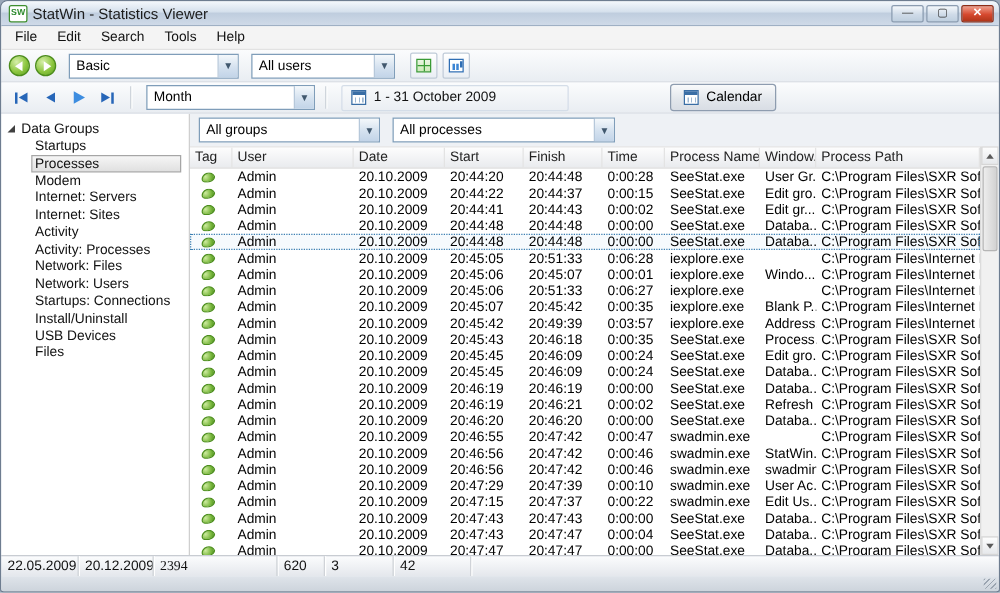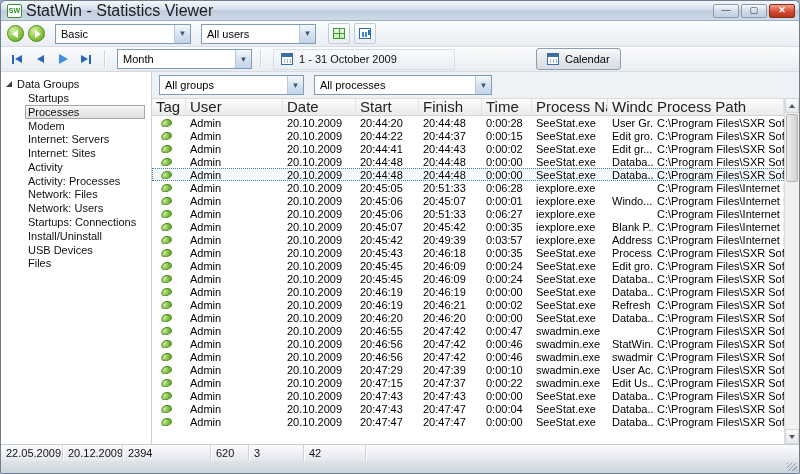--- a/index.html
+++ b/index.html
@@ -5,21 +5,21 @@
   * { box-sizing: border-box; margin: 0; padding: 0; }
   html,body { width:800px; height:474px; background:#9aa7b8; font-family:"Liberation Sans",sans-serif; }
   .window { width:800px; height:474px; border:1px solid #6e7d90; border-radius:6px 6px 3px 3px;
             overflow:hidden; background:#eef1f5; display:flex; flex-direction:column; }
 
   
   .titlebar { height:20px; display:flex; align-items:center; padding:0 4px;
               background:linear-gradient(#f4f8fc,#d5e0ec 45%,#bfcdde 50%,#cfdae8); border-bottom:1px solid #9fb0c4; }
   .app-icon { width:15px; height:14px; margin:0 4px 0 2px; display:inline-flex; align-items:center; justify-content:center;
               background:#fff; border:1px solid #3f8f2f; font-size:7px; font-weight:bold; color:#2e8b2e; border-radius:2px; }
-  .title-text { font-size:16px; color:#1c1c1c; flex:1; }
+  .title-text { font-size:12px; color:#1c1c1c; flex:1; }
   .winbtns { display:flex; gap:2px; }
   .winbtn { width:26px; height:14px; border-radius:2px; display:flex; align-items:center; justify-content:center;
             font-size:9px; line-height:9px; cursor:default;
             background:linear-gradient(#f5f8fb,#cfdbe8 55%,#bfcfdf); border:1px solid #8b9cb0; color:#333; }
   .winbtn.close { background:linear-gradient(#f0a08e,#d6492f 55%,#b03519); border-color:#8c2c16; color:#fff; font-weight:bold; }
 
   
   .menubar { height:19px; display:flex; align-items:center; background:#f4f4f4; border-bottom:1px solid #e2e2e2; padding-left:3px; }
   .menu-item { font-size:11px; padding:2px 8px; color:#111; }
 
@@ -77,21 +77,21 @@
   .tree-expander { width:0; height:0; border-bottom:6px solid #404040; border-left:6px solid transparent; }
   .tree-item { display:flex; height:13.8px; align-items:center; padding-left:24px; padding-right:6px; font-size:11px; color:#111; }
   .tree-label { flex:1; white-space:nowrap; overflow:hidden; padding:0 2px; line-height:12px; border:1px solid transparent; }
   .tree-item.sel .tree-label { background:linear-gradient(#f6f6f6,#e0e0e0); border:1px solid #a6a6a6; }
 
   .main { flex:1; display:flex; flex-direction:column; overflow:hidden; }
   .filters { height:26px; display:flex; align-items:center; padding-left:7px; background:#eef1f5; }
   .tablewrap { flex:1; display:flex; overflow:hidden; }
   .grid { flex:1; display:flex; flex-direction:column; overflow:hidden; background:#fff; border-top:1px solid #dcdcdc; }
   .thead { height:17px; display:flex; background:linear-gradient(#fdfdfd,#f1f2f4 60%,#e9ebee); border-bottom:1px solid #d5d5d5; }
-  .hcell { font-size:15px; color:#222; line-height:16px; padding:0 4px; border-right:1px solid #e3e3e3; white-space:nowrap; overflow:hidden; }
+  .hcell { font-size:11px; color:#222; line-height:16px; padding:0 4px; border-right:1px solid #e3e3e3; white-space:nowrap; overflow:hidden; }
   .tbody { flex:1; overflow:hidden; background:#fff; }
   .trow { display:flex; height:13px; align-items:center; }
   .trow.sel { background:#f6fafd; outline:1px dotted #3c7fb1; outline-offset:-1px; }
   .cell { font-size:11px; line-height:12px; padding:0 4px; white-space:nowrap; overflow:hidden; color:#000; }
   .c0{width:34px; display:flex; align-items:center;} .c1{width:97px;} .c2{width:73px;} .c3{width:63px;}
   .c4{width:63px;} .c5{width:50px;} .c6{width:76px;} .c7{width:45px;} .c8{flex:1;}
   .tag-icon { width:11px; height:8px; border-radius:50% 50% 50% 50%/60% 60% 40% 40%; margin-left:5px;
               background:radial-gradient(circle at 30% 30%, #cdeb9e, #7ab83e 60%, #4e8f1f); border:1px solid #4e8f1f;
               transform:rotate(-18deg); }
 
@@ -101,41 +101,48 @@
   .tri-down { width:0;height:0;border-left:3px solid transparent;border-right:3px solid transparent;border-top:4px solid #5a5a5a; }
   .strack { flex:1; position:relative; }
   .sthumb { position:absolute; top:1px; left:1px; right:1px; height:68px; border:1px solid #b5b5b5; border-radius:2px;
             background:linear-gradient(90deg,#ededed,#d2d2d2); }
 
   
   .statusbar { height:17px; display:flex; align-items:center; background:linear-gradient(#fbfcfd,#e4e7ec);
                border-top:1px solid #c8ccd2; font-size:11px; color:#111; }
   .spanel { height:100%; display:flex; align-items:center; padding:0 5px; border-right:1px solid #d0d3d8;
             box-shadow:1px 0 0 #fff; white-space:nowrap; overflow:hidden; }
-  .p0{width:62px;} .p1{width:60px;} .p2{width:88px;} .p3{width:38px;} .p4{width:55px;} .p5{width:62px;}
+  .p0{width:62px;} .p1{width:60px;} .p2{width:99px;font-family:Liberation Serif, serif;} .p3{width:38px;} .p4{width:55px;} .p5{width:62px;}
   .spacer { flex:1; }
   .bottomframe { height:12px; background:linear-gradient(#dfe4ea,#cdd4dc); position:relative; }
   .grip { position:absolute; right:2px; bottom:2px; width:10px; height:8px;
           background:repeating-linear-gradient(135deg,#9aa4b0 0 1px,transparent 1px 3px); }
 </style>
 </head>
 <body>
 
 <div class="window">
 
   <div class="titlebar">
     <span class="app-icon">SW</span>
     <span class="title-text">StatWin - Statistics Viewer</span>
     <div class="winbtns">
       <div class="winbtn">—</div>
       <div class="winbtn">▢</div>
       <div class="winbtn close">✕</div>
     </div>
   </div>
 
+  <div class="menubar" id="menubar">
+      <span class="menu-item">File</span>
+      <span class="menu-item">Edit</span>
+      <span class="menu-item">Search</span>
+      <span class="menu-item">Tools</span>
+      <span class="menu-item">Help</span>
+    </div>
 
   <div class="toolbar tb1">
     <div class="navcircle">
         <span class="tri tri-left-w"></span>
       </div>
     <div class="navcircle">
         <span class="tri tri-right-w"></span>
       </div>
     <div class="combo w-profile">
       <span class="combo-text">Basic</span>

